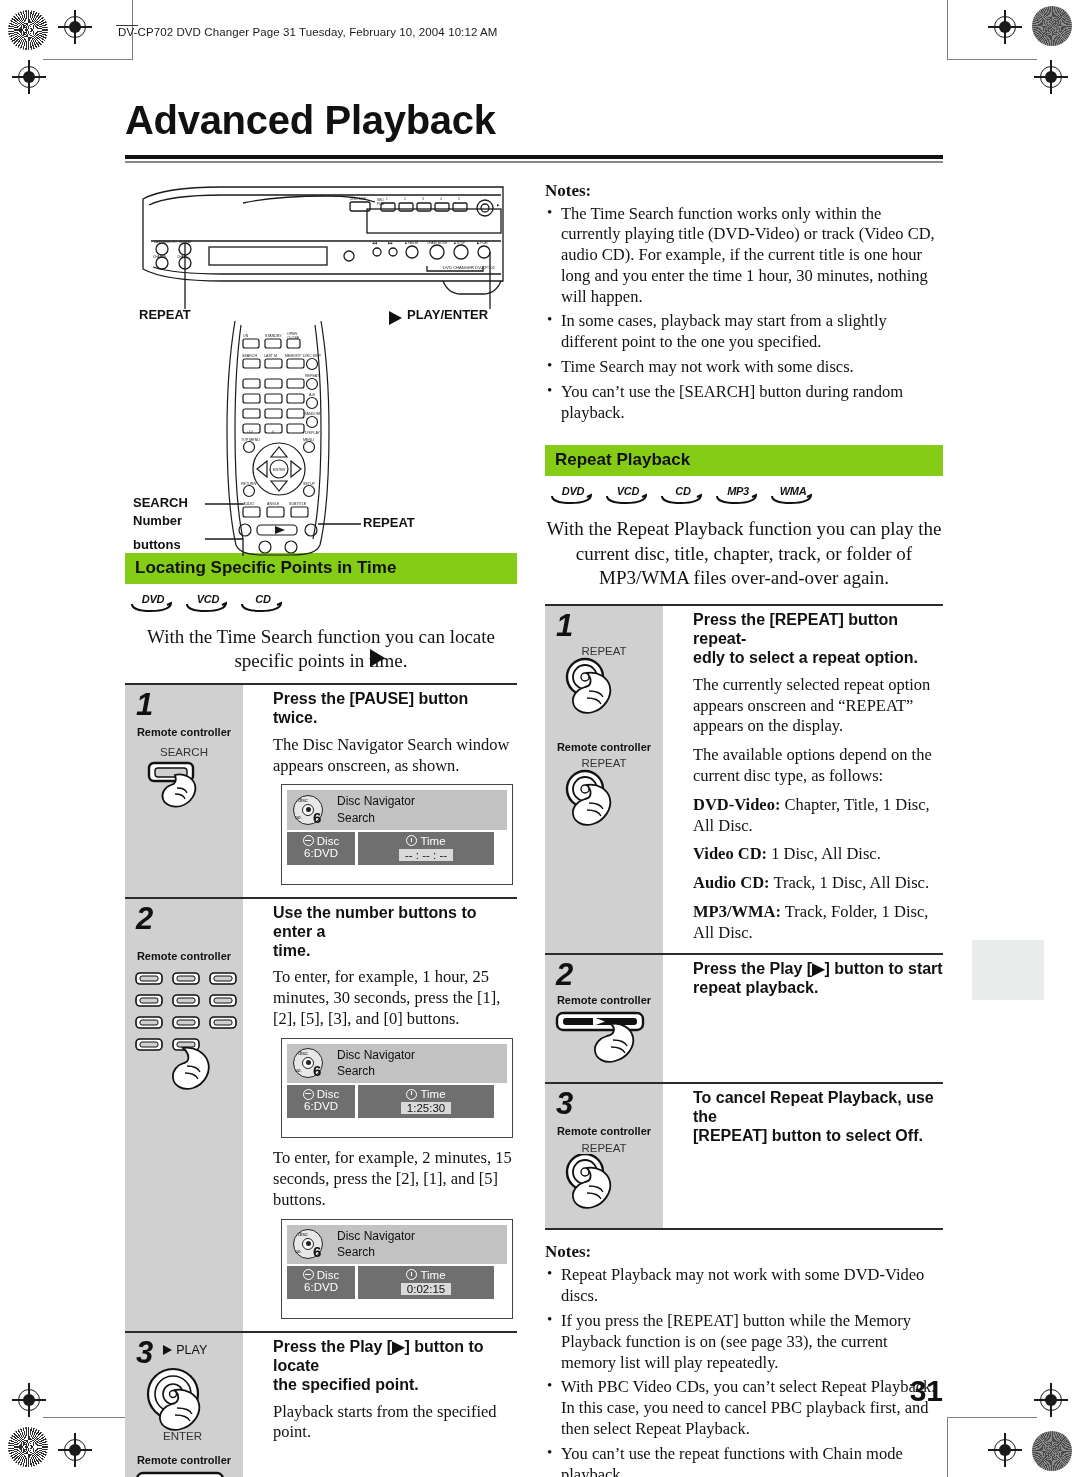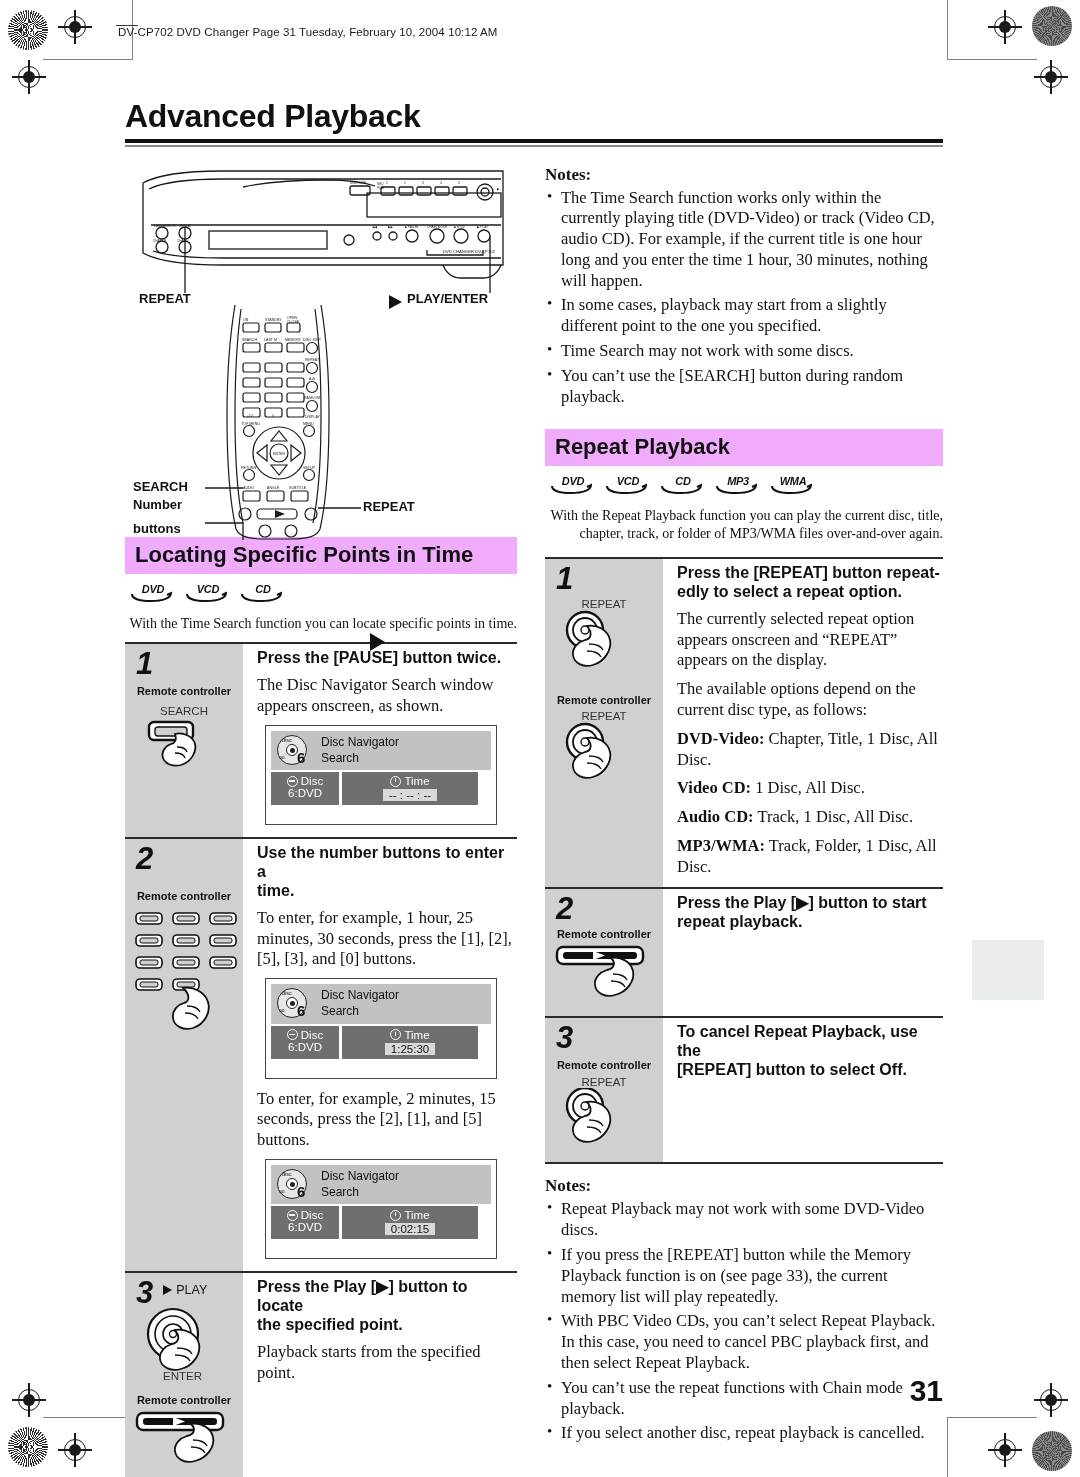--- a/index.html
+++ b/index.html
@@ -48,68 +48,68 @@
     background:#3a3a3a;
   }
 
   
   .page {
     position:absolute; left:125px; top:98px; width:818px; height:1290px;
   }
 
   h1.title {
     font-family:"Liberation Sans", sans-serif;
-    font-size:32px; font-weight:bold; color:#111; margin:0 0 4px 0;
+    font-size:40px; font-weight:bold; color:#111; margin:0 0 12px 0;
     letter-spacing:-0.3px;
   }
   .title-rule { height:4px; background:#111; margin-bottom:2px; }
   .title-rule2 { height:1.5px; background:#8a8a8a; }
 
   .cols { display:flex; gap:28px; margin-top:18px; }
   .col-left { width:392px; position:relative; }
   .col-right { width:398px; position:relative; }
 
   
   .sec-bar {
-    background:#f0abfc;
-    font-family:"Liberation Sans", sans-serif;
-    font-size:22px; font-weight:bold; color:#111;
+    background:#84cc16;
+    font-family:"Liberation Sans", sans-serif;
+    font-size:17px; font-weight:bold; color:#111;
     padding:5px 0 6px 10px;
   }
 
   
   .badges { display:flex; gap:11px; margin:9px 0 12px 4px; }
   .badge { position:relative; width:44px; height:20px; }
   .badge .ellipse {
     position:absolute; left:0; top:4px; width:44px; height:15px;
   }
   .badge .lbl {
     position:absolute; left:4px; top:0px; width:40px; text-align:center;
     font-family:"Liberation Sans", sans-serif;
     font-size:11px; font-weight:bold; color:#111;
     font-style:italic; letter-spacing:-0.3px;
   }
 
   
   p.body {
-    margin:0 0 10px 0; font-size:14px; line-height:1.28; color:#111;
-    text-align:right;
+    margin:0 0 10px 0; font-size:19px; line-height:1.28; color:#111;
+    text-align:center;
   }
 
   
   .steps { border-top:2.2px solid #2b2b2b; }
   .step {
     display:flex; border-bottom:2.2px solid #2b2b2b;
     min-height:40px;
   }
   .step-left {
     width:118px; background:#d0d0d0; flex:0 0 118px;
     position:relative; padding:4px 0 8px 0;
   }
-  .step-right { flex:1 1 auto; padding:5px 0 10px 14px; }
+  .step-right { flex:1 1 auto; padding:5px 0 10px 30px; }
   .step-num {
     font-family:"Liberation Sans", sans-serif;
     font-size:31px; font-weight:bold; font-style:italic; color:#111;
     line-height:1; margin-left:11px;
   }
   .remote-label {
     font-family:"Liberation Sans", sans-serif;
     font-size:11px; font-weight:bold; color:#111;
     text-align:center; margin-top:6px;
   }

